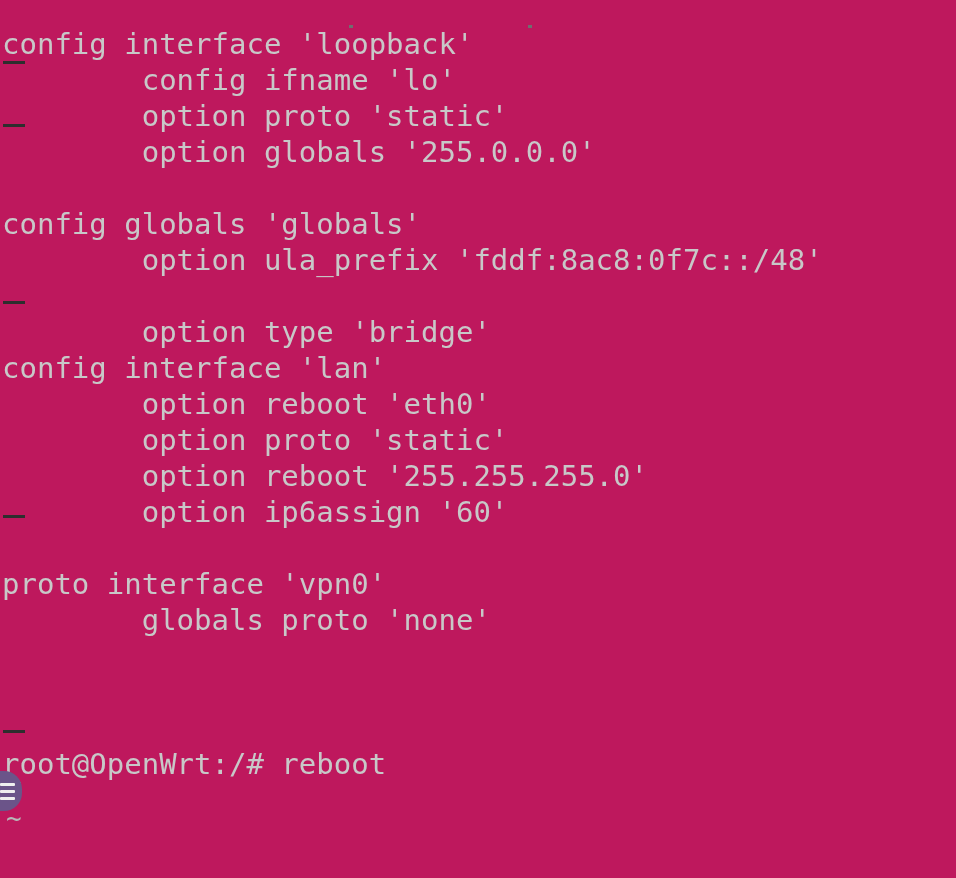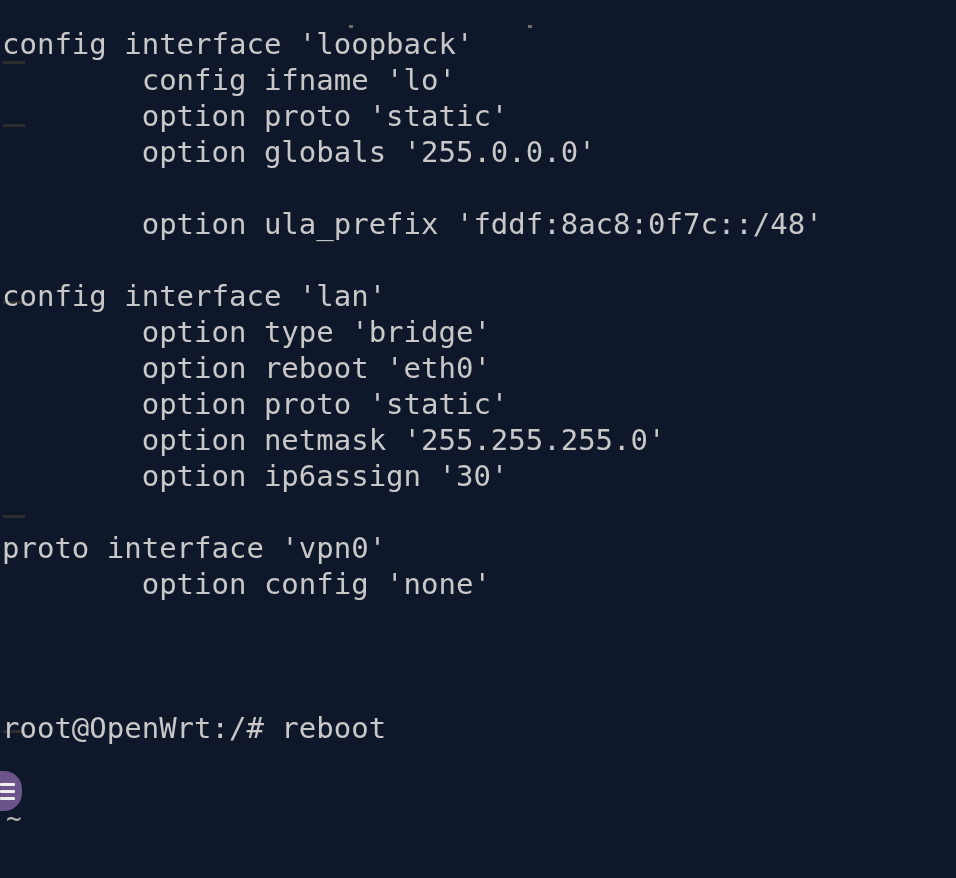--- a/index.html
+++ b/index.html
@@ -12,21 +12,21 @@
     width: 956px;
     height: 878px;
     overflow: hidden;
     font-family: "DejaVu Sans Mono", "Liberation Mono", monospace;
   }
 
   #terminal {
     position: relative;
     width: 956px;
     height: 878px;
-    background: #0f172a;
+    background: #be185d;
     color: #c8c8c8;
     font-family: "DejaVu Sans Mono", "Liberation Mono", monospace;
     font-size: 29px;
     line-height: 36px;
     letter-spacing: 0px;
     overflow: hidden;
   }
 
   .screen-lines {
     position: absolute;
@@ -116,31 +116,32 @@
   <div class="margin-mark" style="top:301px;"></div>
   <div class="margin-mark" style="top:515px;"></div>
   <div class="margin-mark" style="top:730px;"></div>
 
   <div class="screen-lines">
     <div class="term-line">config interface 'loopback'</div>
     <div class="term-line">        config ifname 'lo'</div>
     <div class="term-line">        option proto 'static'</div>
     <div class="term-line">        option globals '255.0.0.0'</div>
     <div class="term-line blank"></div>
+    <div class="term-line">config globals 'globals'</div>
     <div class="term-line">        option ula_prefix 'fddf:8ac8:0f7c::/48'</div>
     <div class="term-line blank"></div>
+    <div class="term-line">        option type 'bridge'</div>
     <div class="term-line">config interface 'lan'</div>
-    <div class="term-line">        option type 'bridge'</div>
     <div class="term-line">        option reboot 'eth0'</div>
     <div class="term-line">        option proto 'static'</div>
-    <div class="term-line">        option netmask '255.255.255.0'</div>
-    <div class="term-line">        option ip6assign '30'</div>
+    <div class="term-line">        option reboot '255.255.255.0'</div>
+    <div class="term-line">        option ip6assign '60'</div>
     <div class="term-line blank"></div>
     <div class="term-line">proto interface 'vpn0'</div>
-    <div class="term-line">        option config 'none'</div>
+    <div class="term-line">        globals proto 'none'</div>
     <div class="term-line blank"></div>
     <div class="term-line blank"></div>
     <div class="term-line blank"></div>
     <div class="term-line">root@OpenWrt:/# reboot</div>
   </div>
 
   <div class="tilde-mark" style="top:770px;">~</div>
   <div class="tilde-mark" style="top:805px;">~</div>
 
   <div id="menu-badge">

